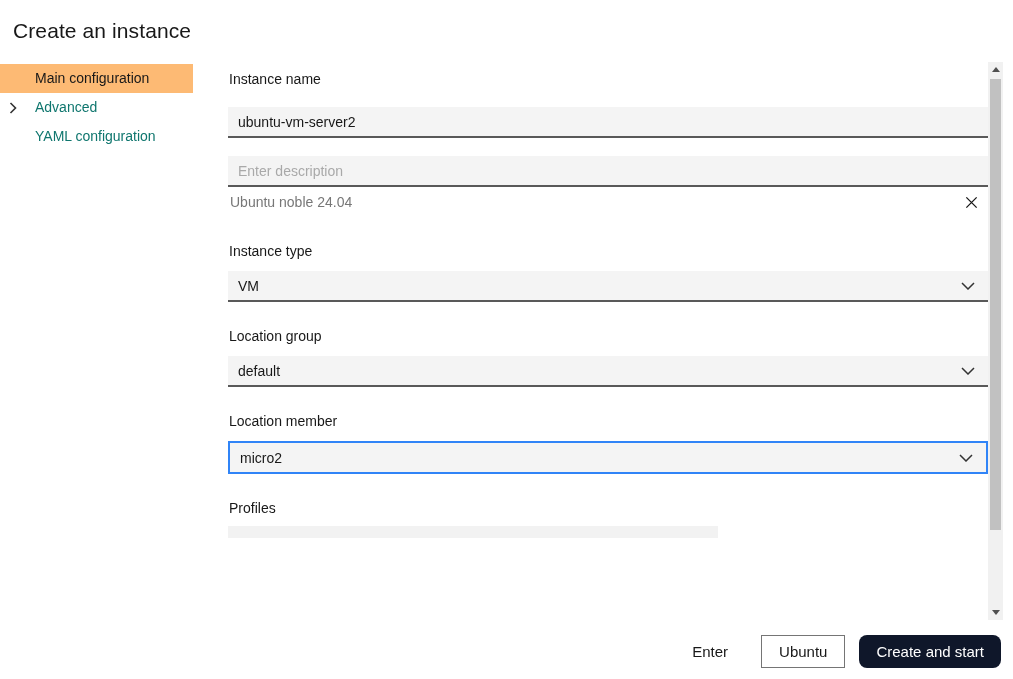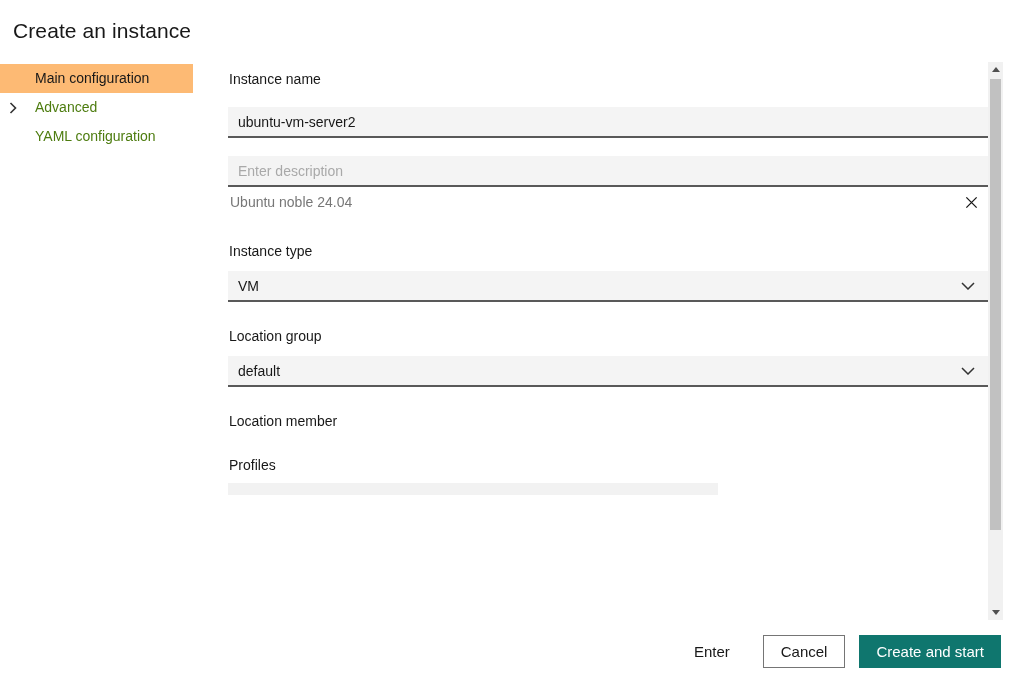--- a/index.html
+++ b/index.html
@@ -17,21 +17,21 @@
   .page-title {
     position: absolute; left: 13px; top: 19px;
     font-size: 21px; font-weight: 400; color: #181818;
     margin: 0; letter-spacing: 0.1px;
   }
 
   
   .sidebar { position: absolute; left: 0; top: 64px; width: 193px; }
   .side-item {
     position: relative; height: 29px; line-height: 29px;
-    padding-left: 35px; font-size: 14px; color: #4d7c0f; cursor: pointer;
+    padding-left: 35px; font-size: 14px; color: #0f766e; cursor: pointer;
     white-space: nowrap;
   }
   .side-item.selected { background: #fdba74; color: #181818; }
   .side-chev {
     position: absolute; left: 9px; top: 0; height: 100%;
     display: flex; align-items: center; color: #333;
   }
 
   
   .form-area {
@@ -110,22 +110,22 @@
   }
   .btn { font-family: inherit; font-size: 15px; cursor: pointer; }
   .btn-cancel {
     background: none; border: none; color: #181818; padding: 0; margin-right: 33px;
   }
   .btn-create {
     background: #ffffff; border: 1px solid #757575; color: #181818;
     height: 33px; padding: 0 17px; margin-right: 14px; border-radius: 0;
   }
   .btn-green {
-    background: #0f766e; border: none; color: #ffffff;
-    height: 33px; padding: 0 17px; border-radius: 0;
+    background: #0f172a; border: none; color: #ffffff;
+    height: 33px; padding: 0 17px; border-radius: 8px;
   }
 </style>
 </head>
 <body>
 
 <h1 class="page-title">Create an instance</h1>
 
 <nav class="sidebar">
   <div class="side-item selected">
     <span>Main configuration</span>
@@ -174,32 +174,40 @@
   <div class="select">
     <span>default</span>
     <span class="select-chev">
       <svg width="14" height="8" viewBox="0 0 14 8">
           <path d="M1 1l6 6 6-6" fill="none" stroke="#333" stroke-width="1.5"></path>
         </svg>
     </span>
   </div>
 
   <div class="f-label">Location member</div>
+  <div class="select focused">
+    <span>micro2</span>
+    <span class="select-chev">
+      <svg width="14" height="8" viewBox="0 0 14 8">
+          <path d="M1 1l6 6 6-6" fill="none" stroke="#333" stroke-width="1.5"></path>
+        </svg>
+    </span>
+  </div>
 
   <div class="f-label">Profiles</div>
   <div class="profiles-sliver"></div>
 </div>
 
 <div class="scrollbar">
   <div class="sb-btn up">
     <span class="tri-up"></span>
   </div>
   <div class="sb-thumb"></div>
   <div class="sb-btn down">
     <span class="tri-down"></span>
   </div>
 </div>
 
 <div class="footer">
   <button class="btn btn-cancel">Enter</button>
-  <button class="btn btn-create">Cancel</button>
+  <button class="btn btn-create">Ubuntu</button>
   <button class="btn btn-green">Create and start</button>
 </div>
 
 </body></html>

